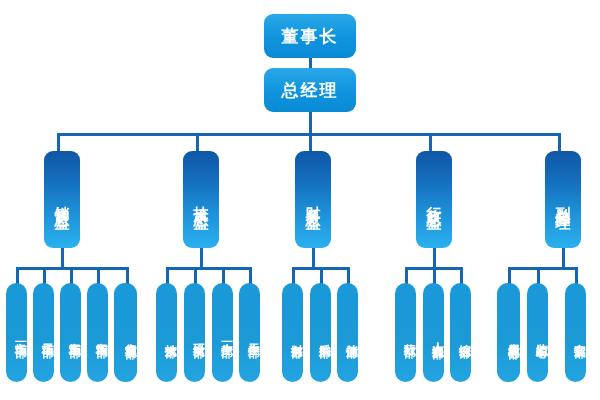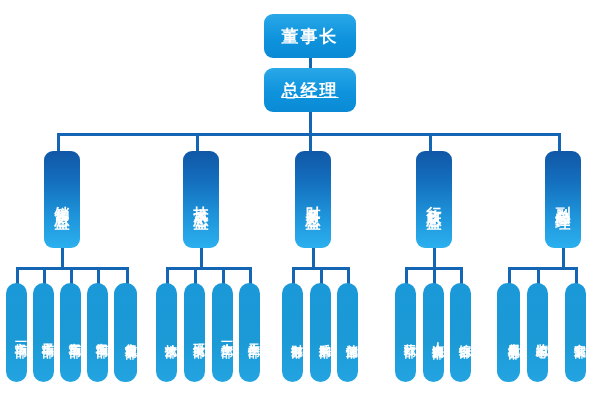--- a/index.html
+++ b/index.html
@@ -77,21 +77,21 @@
 <body>
 
 <div id="chart">
 
   <div class="node top" style="left:264px; top:14px; width:92px; height:44px;">
     <span>董事长</span>
   </div>
 
   <div class="line v" style="left:308.5px; top:58px; height:10px;"></div>
 
-  <div class="node top" style="left:264px; top:68px; width:92px; height:44px;text-decoration:underline;">
+  <div class="node top" style="left:264px; top:68px; width:92px; height:44px;">
     <span>总经理</span>
   </div>
 
   <div class="line v" style="left:308.5px; top:112px; height:23px;"></div>
 
   <div class="line h" style="left:57px; top:133px; width:504px;"></div>
 
   <div class="line v" style="left:57px; top:133px; height:20px;"></div>
   <div class="line v" style="left:196px; top:133px; height:20px;"></div>
   <div class="line v" style="left:308.5px; top:133px; height:20px;"></div>

